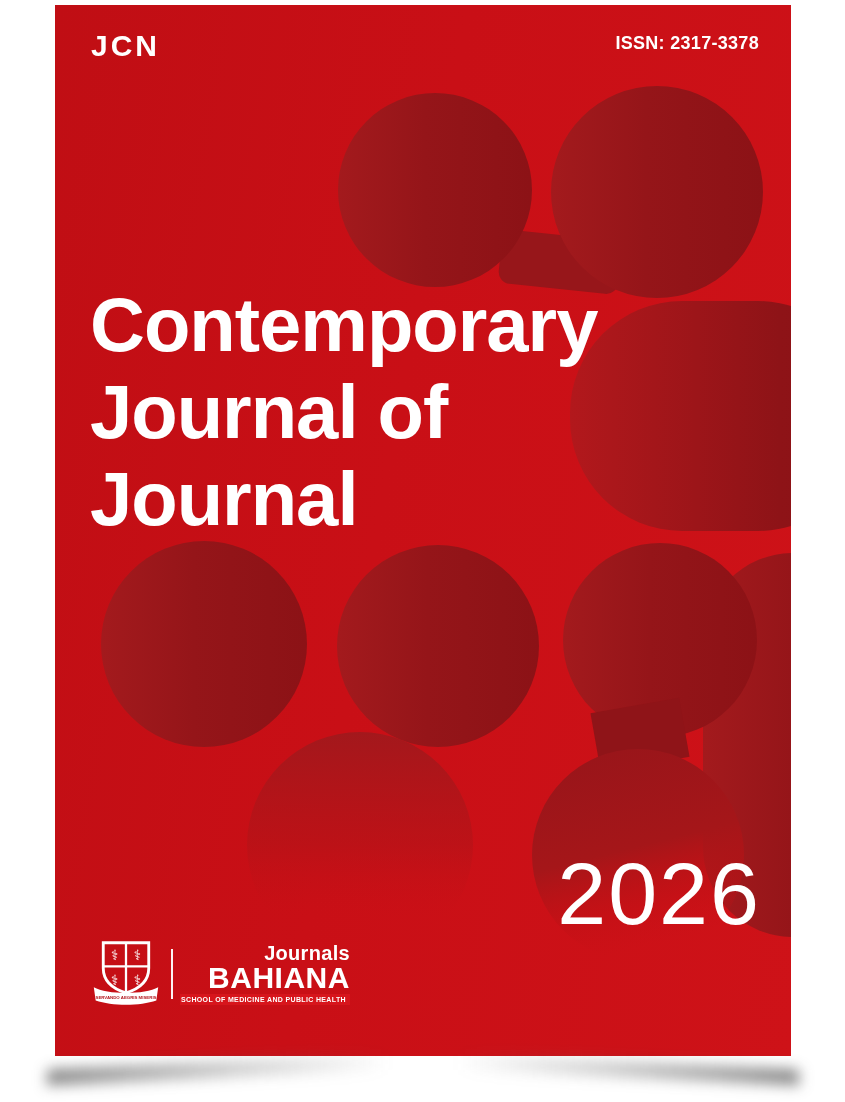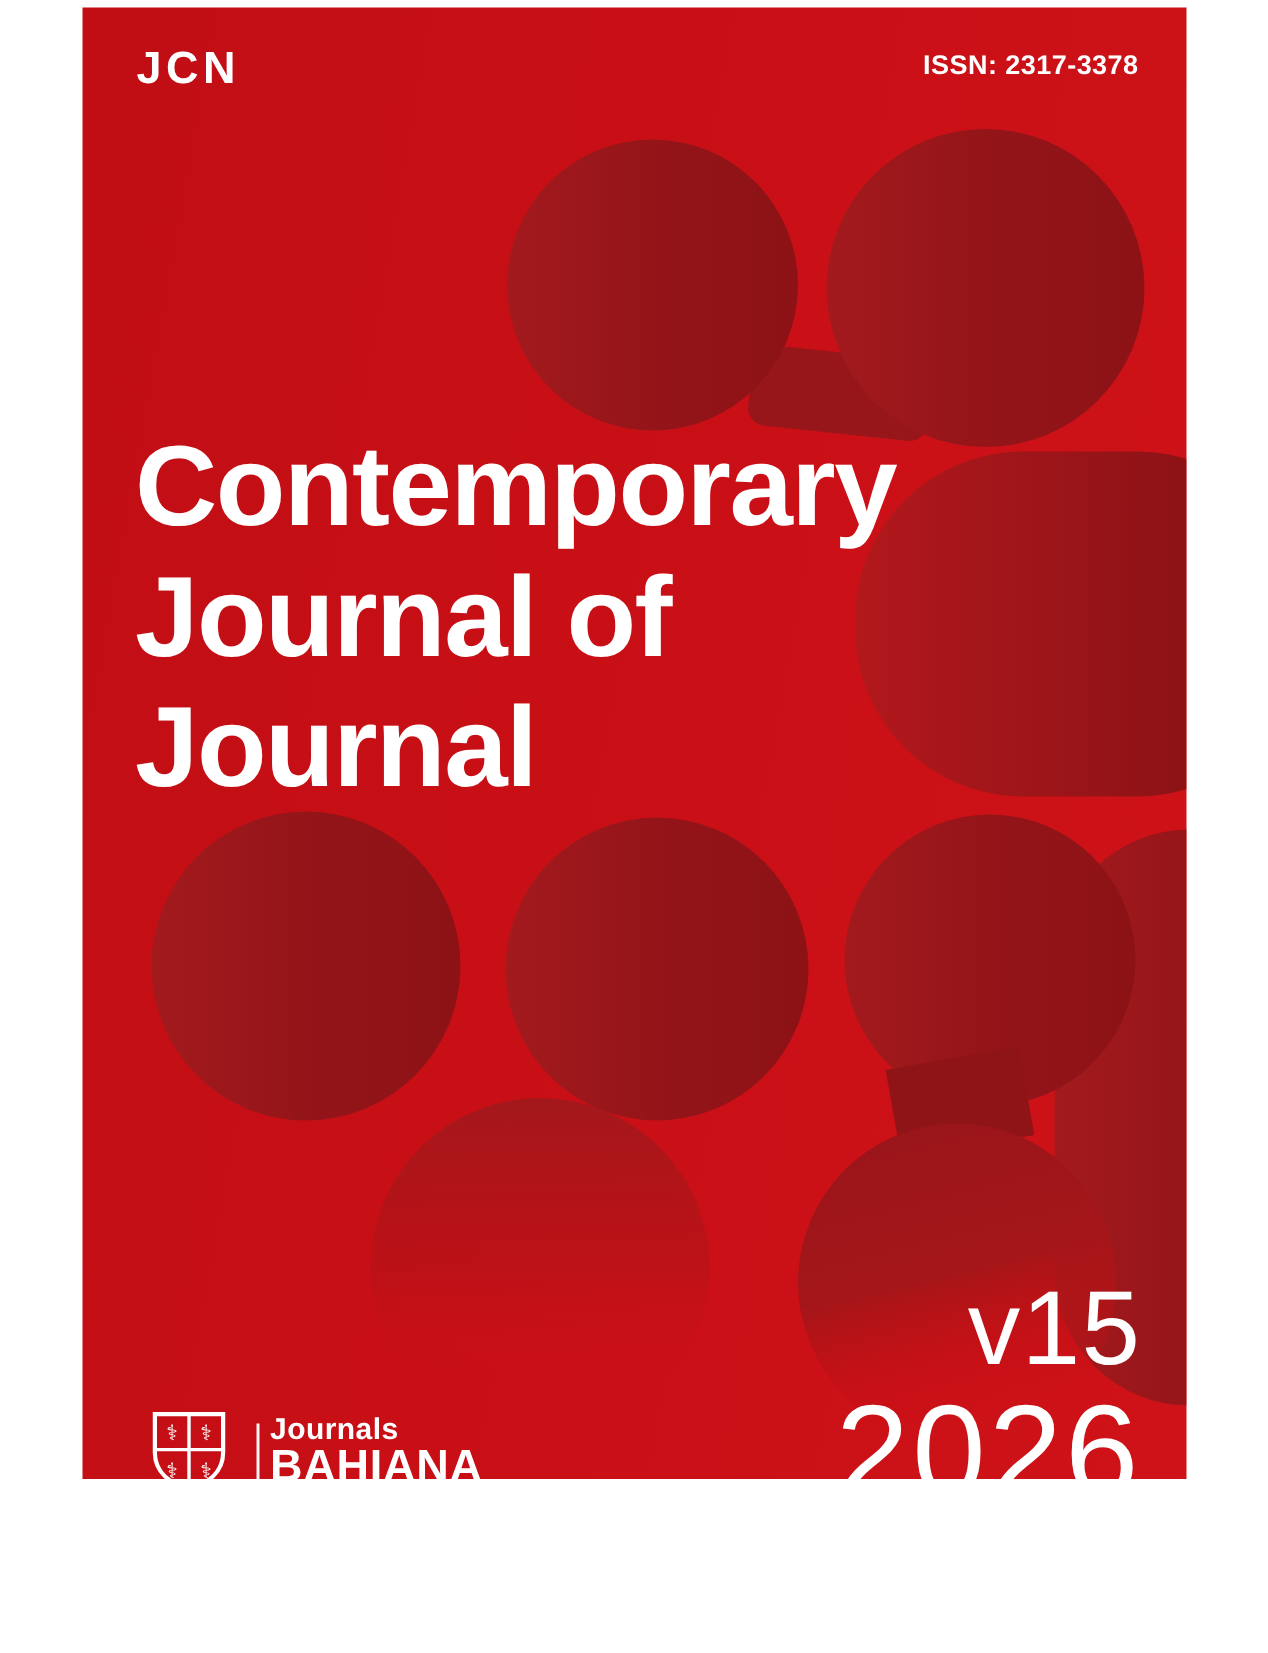--- a/index.html
+++ b/index.html
@@ -1,34 +1,34 @@
 <!DOCTYPE html>
 <html><head>
 <meta charset="utf-8">
 <style>
   html,body{margin:0;padding:0;background:#ffffff;}
-  .page{position:relative;width:845px;height:986px;background:#ffffff;overflow:hidden;
+  .page{position:relative;width:845px;height:1102px;background:#ffffff;overflow:hidden;
         font-family:"Liberation Sans", sans-serif;}
   .cover{position:absolute;left:55px;top:5px;width:736px;height:1051px;overflow:hidden;
          background:linear-gradient(100deg,#c00e14,#c90f16 45%,#ce1218);}
   .pattern{position:absolute;left:0;top:0;width:736px;height:1051px;display:block;}
   .jcn{position:absolute;left:36px;top:24px;color:#fff;font-size:30px;font-weight:600;
        letter-spacing:3px;}
   .issn{position:absolute;right:32px;top:28px;color:#fff;font-size:18px;font-weight:700;
         letter-spacing:0.3px;}
   .title{position:absolute;left:35px;top:276px;margin:0;color:#fff;font-size:76px;
          line-height:87px;font-weight:700;letter-spacing:-1px;}
   .title span{display:block;}
   .vol{position:absolute;right:30px;top:843px;text-align:right;color:#fff;}
   .vol .v{font-size:70px;line-height:74px;font-weight:100;letter-spacing:1px;}
   .vol .y{font-size:88px;line-height:92px;font-weight:100;letter-spacing:2px;}
   .logo{position:absolute;left:33px;top:933px;display:flex;align-items:center;gap:7px;}
   .crest{display:block;}
   .sep{width:2px;height:50px;background:#fff;opacity:.95;}
-  .lcol{display:flex;flex-direction:column;align-items:flex-start;color:#fff;}
+  .lcol{display:flex;flex-direction:column;align-items:flex-end;color:#fff;}
   .journals{font-size:20px;font-weight:700;line-height:21px;letter-spacing:0.3px;}
   .bahiana{font-size:30px;font-weight:700;line-height:28px;letter-spacing:0.5px;}
   .tagline{margin-top:2px;font-size:7px;font-weight:700;letter-spacing:0.35px;
            background:#d7151c;color:#fff;padding:2px 4px 2px 1px;}
   .shadow{position:absolute;left:55px;top:1056px;width:736px;height:46px;pointer-events:none;}
   .wing{position:absolute;top:-3px;height:16px;filter:blur(7px);}
   .wl{left:-8px;width:360px;transform:skewY(-2.6deg);transform-origin:right top;
       background:linear-gradient(90deg,rgba(35,35,35,.55),rgba(90,90,90,.28) 55%,rgba(0,0,0,0) 95%);}
   .wr{right:-8px;width:360px;transform:skewY(2.6deg);transform-origin:left top;
       background:linear-gradient(270deg,rgba(35,35,35,.55),rgba(90,90,90,.28) 55%,rgba(0,0,0,0) 95%);}
@@ -84,21 +84,20 @@
     <div class="jcn">JCN</div>
     <div class="issn">ISSN: 2317-3378</div>
 
     <h1 class="title">
       <span>Contemporary</span>
       <span>Journal of</span>
       <span>Journal</span>
     </h1>
 
     <div class="vol">
-      <div class="v">v15</div>
       <div class="y">2026</div>
     </div>
 
     <div class="logo">
       <svg class="crest" width="76" height="72" viewBox="0 0 80 76" aria-hidden="true">
         <path d="M16,5 H64 V32 C64,46 53,54 40,58 C27,54 16,46 16,32 Z" fill="none" stroke="#ffffff" stroke-width="3"></path>
         <path d="M40,5 V58 M16,30 H64" fill="none" stroke="#ffffff" stroke-width="2.4"></path>
         <text class="glyph" x="28" y="23" font-size="15" fill="#ffffff" text-anchor="middle">⚕</text>
         <text class="glyph" x="52" y="23" font-size="15" fill="#ffffff" text-anchor="middle">⚕</text>
         <text class="glyph" x="28" y="50" font-size="15" fill="#ffffff" text-anchor="middle">⚕</text>

